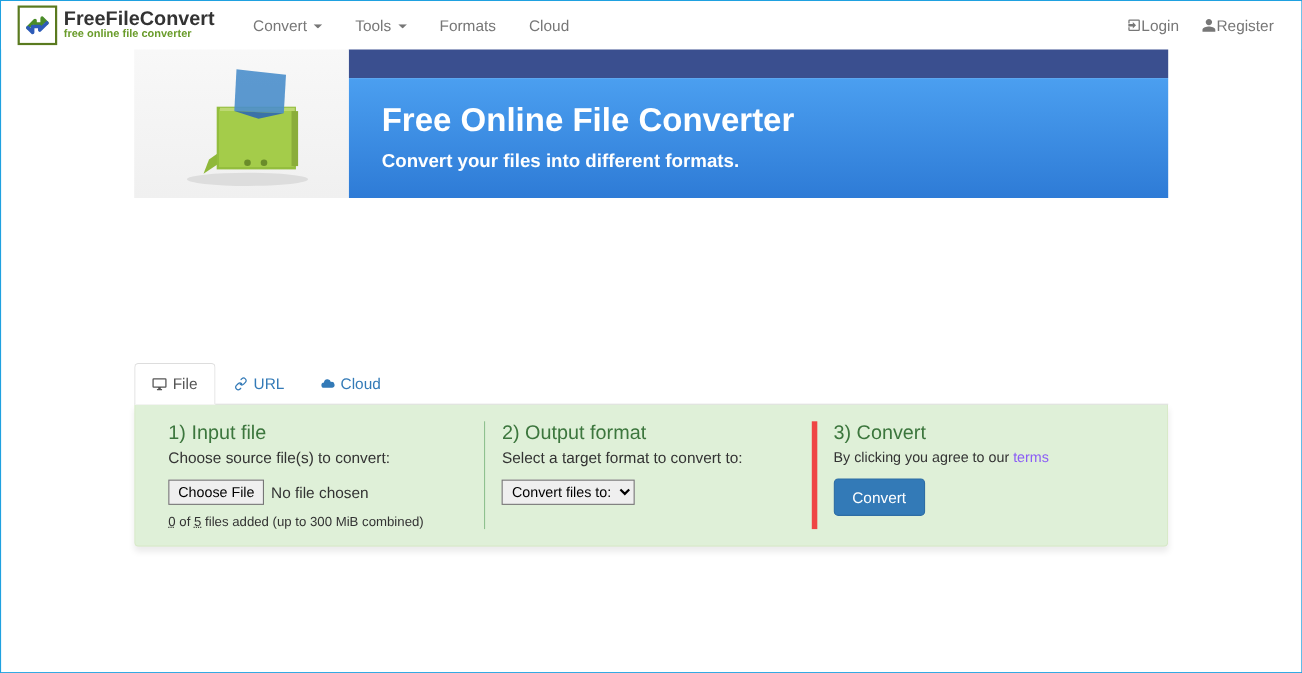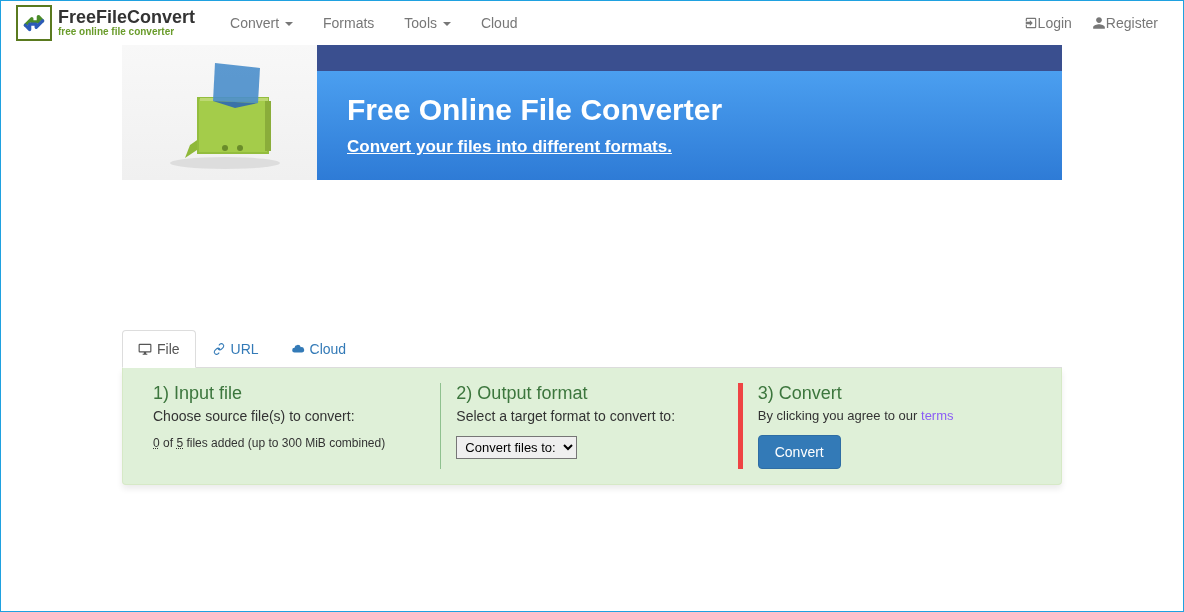--- a/index.html
+++ b/index.html
@@ -20,21 +20,21 @@
     .navbar-right a { color: #777; text-decoration: none; padding: 15px 10px; display: flex; align-items: center; gap: 0; }
     
     
     .hero-wrap { display: flex; justify-content: center; }
     .hero { width: 940px; display: flex; background: #fff; }
     .hero-img { width: 195px; height: 135px; background: linear-gradient(180deg, #f8f8f8 0%, #f0f0f0 100%); display: flex; align-items: center; justify-content: center; position: relative; }
     .hero-right { flex: 1; display: flex; flex-direction: column; }
     .hero-top-bar { height: 26px; background: #3a4f8f; }
     .hero-main { flex: 1; background: linear-gradient(180deg, #4b9ff0 0%, #2e7bd6 100%); padding: 22px 30px; color: #fff; }
     .hero-title { font-size: 30px; font-weight: bold; margin-bottom: 10px; }
-    .hero-sub { font-size: 17px; font-weight: bold; text-decoration: underline; }
+    .hero-sub { font-size: 17px; font-weight: bold; }
     
     
     .main-container { width: 940px; margin: 150px auto 0; }
     .nav-tabs { list-style: none; display: flex; border-bottom: 1px solid #ddd; }
     .nav-tabs > li { margin-bottom: -1px; }
     .nav-tabs > li > a { display: flex; align-items: center; gap: 5px; padding: 10px 15px; color: #337ab7; text-decoration: none; border: 1px solid transparent; border-radius: 4px 4px 0 0; }
     .nav-tabs > li.active > a { color: #555; background: #fff; border: 1px solid #ddd; border-bottom-color: transparent; }
     
     
     .panel { background: #dff0d8; border: 1px solid #d6e9c6; border-top: none; border-radius: 0 0 4px 4px; padding: 15px; display: flex; box-shadow: 0 4px 6px rgba(0,0,0,.08); }
@@ -72,24 +72,24 @@
       <span class="logo-text">
         <div class="logo-text-main">FreeFileConvert</div>
         <div class="logo-text-sub">free online file converter</div>
       </span>
     </a>
     <ul class="nav">
       <li>
           <a href="#"><span>Convert</span> <span class="caret"></span></a>
         </li>
       <li>
-          <a href="#">Formats</a>
+          <a href="#"><span>Tools</span> <span class="caret"></span></a>
         </li>
       <li>
-          <a href="#"><span>Tools</span> <span class="caret"></span></a>
+          <a href="#">Formats</a>
         </li>
       <li>
           <a href="#">Cloud</a>
         </li>
     </ul>
     <div class="navbar-right">
       <a href="#">
         <svg class="icon-svg" viewBox="0 0 24 24">
             <path fill="#777" d="M10 17l5-5-5-5v3H3v4h7v3zm9-14H5a2 2 0 00-2 2v4h2V5h14v14H5v-4H3v4a2 2 0 002 2h14a2 2 0 002-2V5a2 2 0 00-2-2z"></path>
           </svg>
@@ -155,20 +155,24 @@
             </svg>
         <span>Cloud</span>
       </a>
         </li>
     </ul>
 
     <div class="panel">
       <div class="col col-1">
         <h3>1) Input file</h3>
         <p>Choose source file(s) to convert:</p>
+        <div class="file-input-row">
+          <button class="choose-file-btn">Choose File</button>
+          <span class="no-file">No file chosen</span>
+        </div>
         <div class="help-text">
           <span class="ul">0</span>
           <span>of</span>
           <span class="ul">5</span>
           <span>files added (up to 300 MiB combined)</span>
         </div>
       </div>
       <div class="col col-2">
         <h3>2) Output format</h3>
         <p>Select a target format to convert to:</p>

